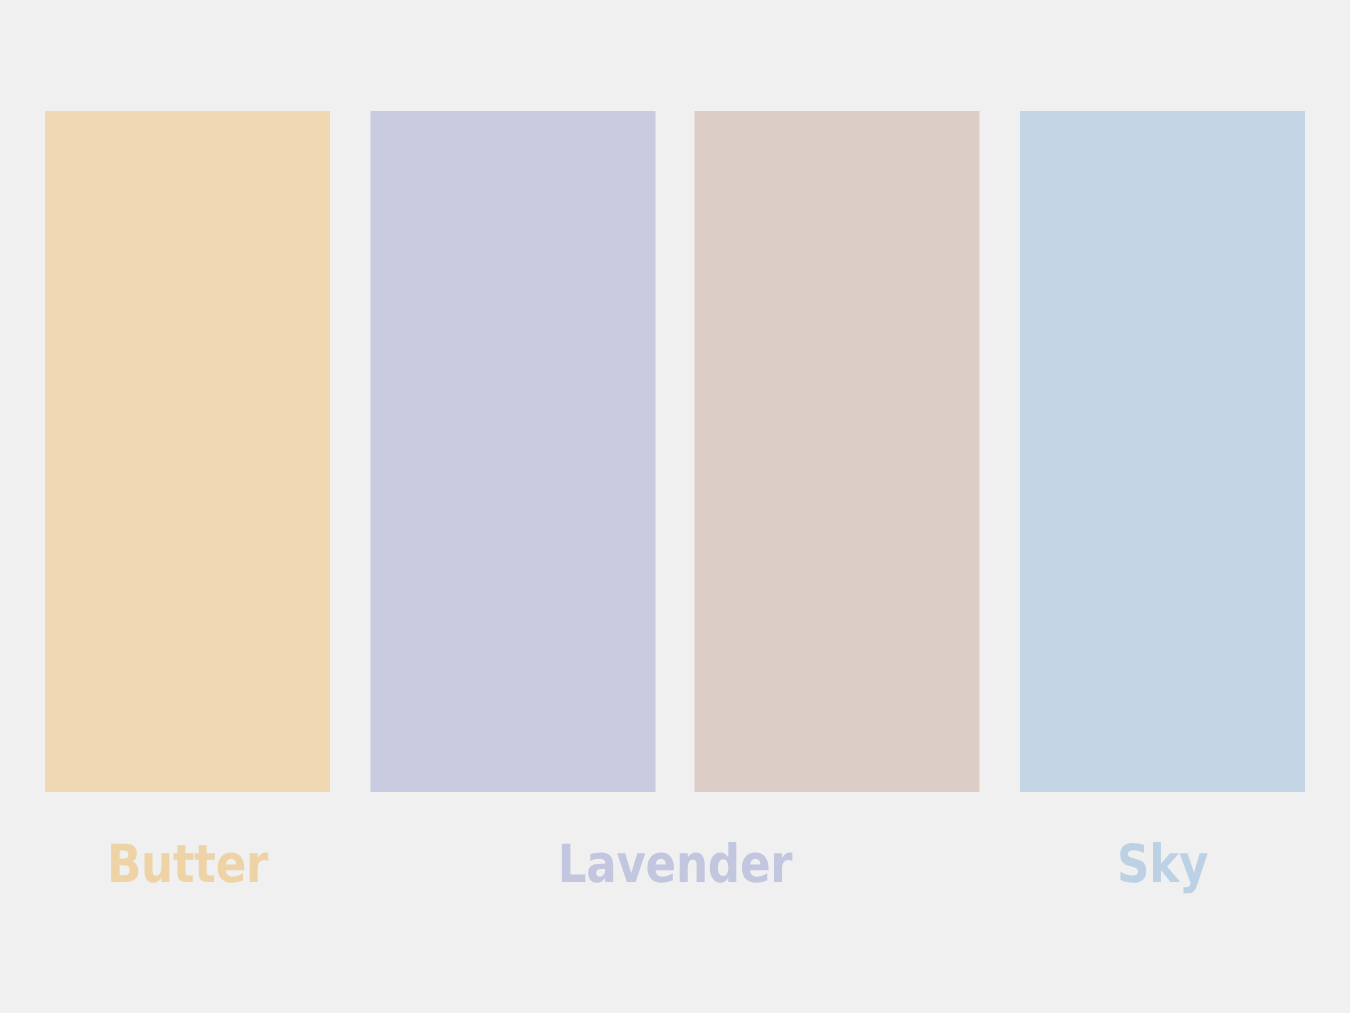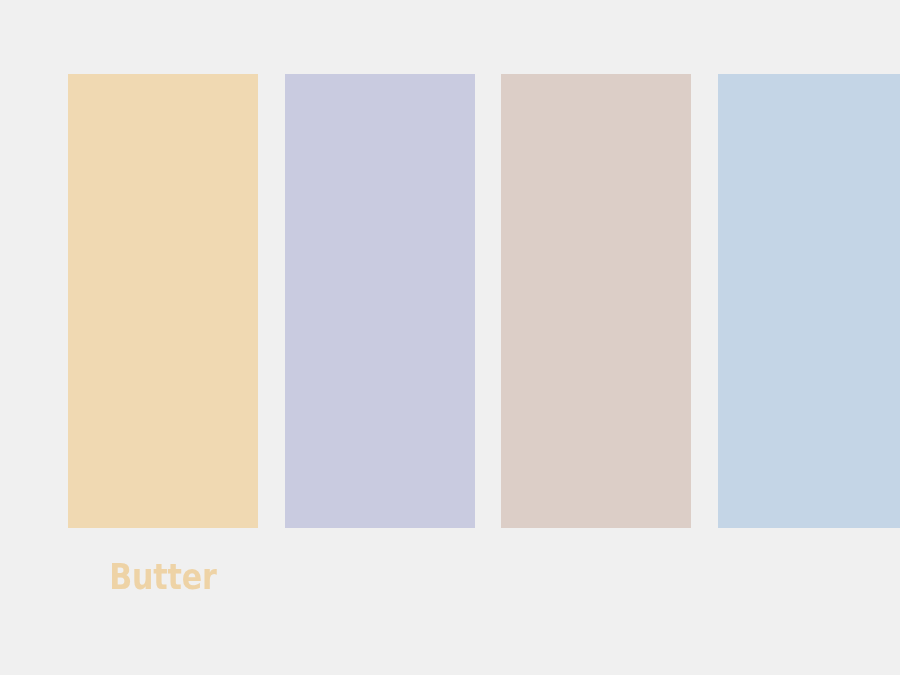--- a/index.html
+++ b/index.html
@@ -11,21 +11,20 @@
     height: 675px;
     background: #f0f0f0;
     font-family: "Liberation Sans", sans-serif;
     overflow: hidden;
   }
   #palette-board {
     position: relative;
     width: 812px;
     height: 675px;
     background: #f0f0f0;
-    margin-left: 38px;
   }
   .swatch-row {
     position: absolute;
     left: 30px;
     top: 74px;
     width: 840px;
     height: 454px;
     display: flex;
     flex-direction: row;
     justify-content: space-between;
@@ -93,18 +92,24 @@
     </div>
 
   </div>
 
   <div class="label-row">
 
     <div class="label-col">
       <span class="swatch-label" style="color: rgb(238, 211, 166);">Butter</span>
     </div>
 
+    <div class="label-col">
+      <span class="swatch-label" style="color: rgb(195, 198, 223);">Lavender</span>
+    </div>
 
 
+    <div class="label-col">
+      <span class="swatch-label" style="color: rgb(189, 209, 229);">Sky</span>
+    </div>
 
   </div>
 
 </div>
 
 </body></html>

